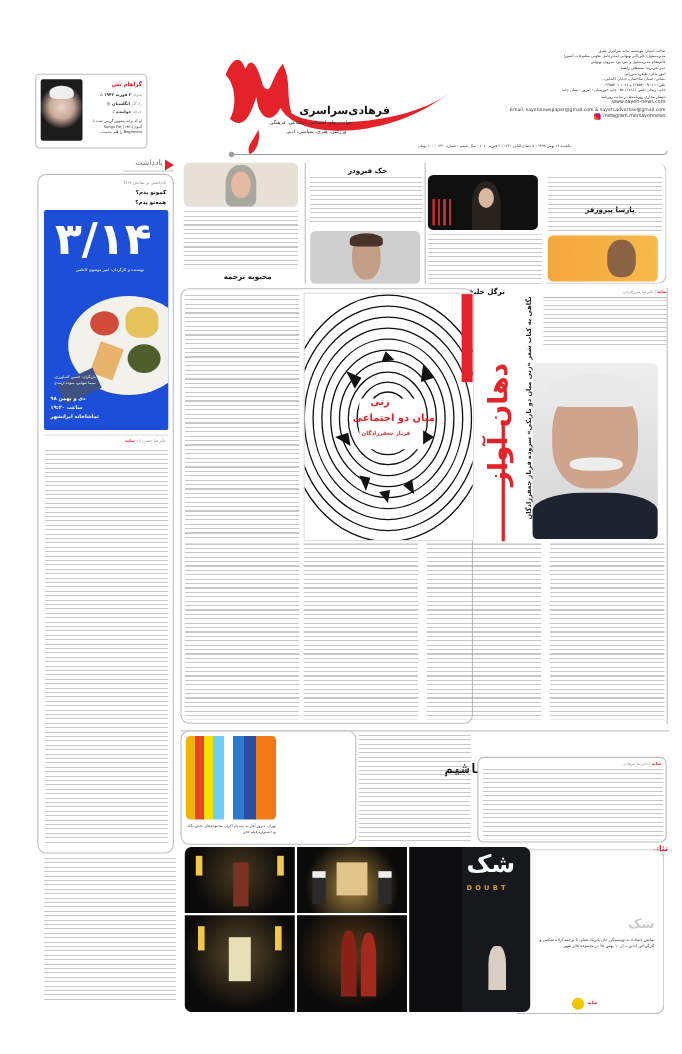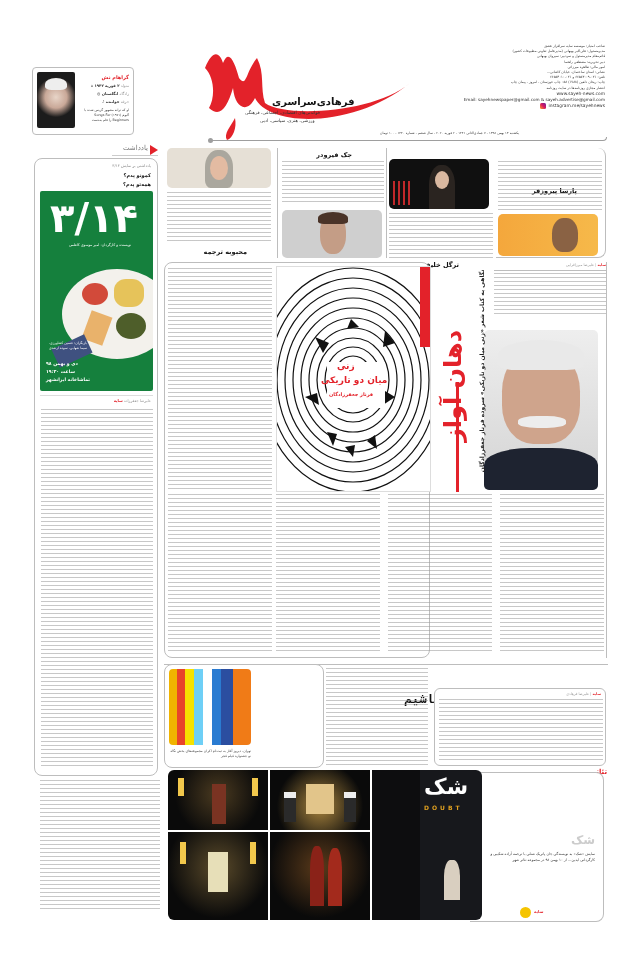--- a/index.html
+++ b/index.html
@@ -64,21 +64,21 @@
 <div class="abs" style="left:112px;top:143px;width:46px;height:13px;border-bottom:1px solid #ccc;">
   <span class="abs" style="right:0;top:2px;width:0;height:0;border-top:5px solid transparent;border-bottom:5px solid transparent;border-right:8px solid #e3222a;transform:scaleX(-1);"></span>
   <span class="abs ttl" style="right:10px;top:1px;font-size:7px;color:#777;font-weight:normal;">یادداشت</span>
 </div>
 
 <div class="box" style="left:34px;top:158px;width:124px;height:618px;border-radius:8px;">
   <div class="abs small" style="right:6px;top:4px;color:#888;font-size:3.8px;">یادداشتی بر نمایش ۳/۱۴</div>
   <div class="abs ttl" style="right:6px;top:13px;font-size:5px;">کمونو پدم؟</div>
   <div class="abs ttl" style="right:6px;top:22px;font-size:5px;">همه‌تو پدم؟</div>
 
-  <div class="abs" style="left:5px;top:32px;width:113px;height:200px;background:#15803d;border-radius:2px;overflow:hidden;">
+  <div class="abs" style="left:5px;top:32px;width:113px;height:200px;background:#1d4ed8;border-radius:2px;overflow:hidden;">
     <div class="abs ttl" style="left:10px;top:4px;font-size:40px;color:#fff;direction:ltr;letter-spacing:-2px;">۳/۱۴</div>
     <div class="abs" style="left:20px;top:52px;width:80px;font-size:3.6px;color:#fff;text-align:center;">نویسنده و کارگردان: امیر موسوی کاظمی</div>
     <div class="abs" style="left:22px;top:78px;width:110px;height:90px;border-radius:50%;background:#f3f1ec;">
       <div class="abs" style="left:20px;top:14px;width:26px;height:22px;border-radius:50%;background:#d24a3a;"></div>
       <div class="abs" style="left:52px;top:10px;width:30px;height:28px;border-radius:40%;background:#e6c35a;"></div>
       <div class="abs" style="left:24px;top:44px;width:22px;height:30px;background:#e9b26b;transform:rotate(20deg);"></div>
       <div class="abs" style="left:54px;top:44px;width:30px;height:26px;border-radius:50%;background:#4e5e2a;"></div>
     </div>
     <div class="abs" style="left:14px;top:150px;width:36px;height:20px;background:#3f5180;transform:rotate(-25deg);"></div>
     <div class="abs" style="right:66px;top:150px;width:45px;font-size:3.4px;line-height:5px;color:#fff;text-align:right;">بازیگران: حسین کشاورزی، سیما شهابی، سوده ارشدی</div>
@@ -167,21 +167,21 @@
       <path d="M30 130 l12 -4 l2 12 z"></path>
         <path d="M120 130 l-10 -6 l-2 14 z"></path>
       <path d="M52 165 l10 2 l-4 12 z"></path>
         <path d="M100 168 l-8 6 l10 8 z"></path>
       <path d="M76 52 l8 8 l-12 2 z"></path>
         <path d="M70 180 l10 -2 l-2 12 z"></path>
     </g>
     <rect x="52" y="95" width="58" height="46" fill="#fff"></rect>
   </svg>
   <div class="abs ttl red" style="left:60px;top:94px;font-size:9px;">زنی</div>
-  <div class="abs ttl red" style="left:44px;top:108px;font-size:9px;">میان دو تاریکی</div>
+  <div class="abs ttl red" style="left:44px;top:108px;font-size:9px;">میان دو اجتماعی</div>
   <div class="abs red" style="left:52px;top:124px;font-size:5px;font-weight:bold;">فرناز جعفرزادگان</div>
   <div class="abs" style="right:0;top:0;width:10px;height:80px;background:#e3222a;"></div>
 </div>
 
 <div class="abs txt lines" style="left:168px;top:268px;width:104px;height:222px;"></div>
 <div class="abs txt lines" style="left:500px;top:494px;width:104px;height:160px;"></div>
 <div class="abs txt lines" style="left:388px;top:494px;width:104px;height:160px;"></div>
 <div class="abs txt lines" style="left:276px;top:494px;width:104px;height:160px;"></div>
 <div class="abs txt lines" style="left:168px;top:494px;width:104px;height:160px;"></div>
 <div class="abs" style="left:606px;top:262px;width:1px;height:396px;background:#bdbdbd;"></div>

